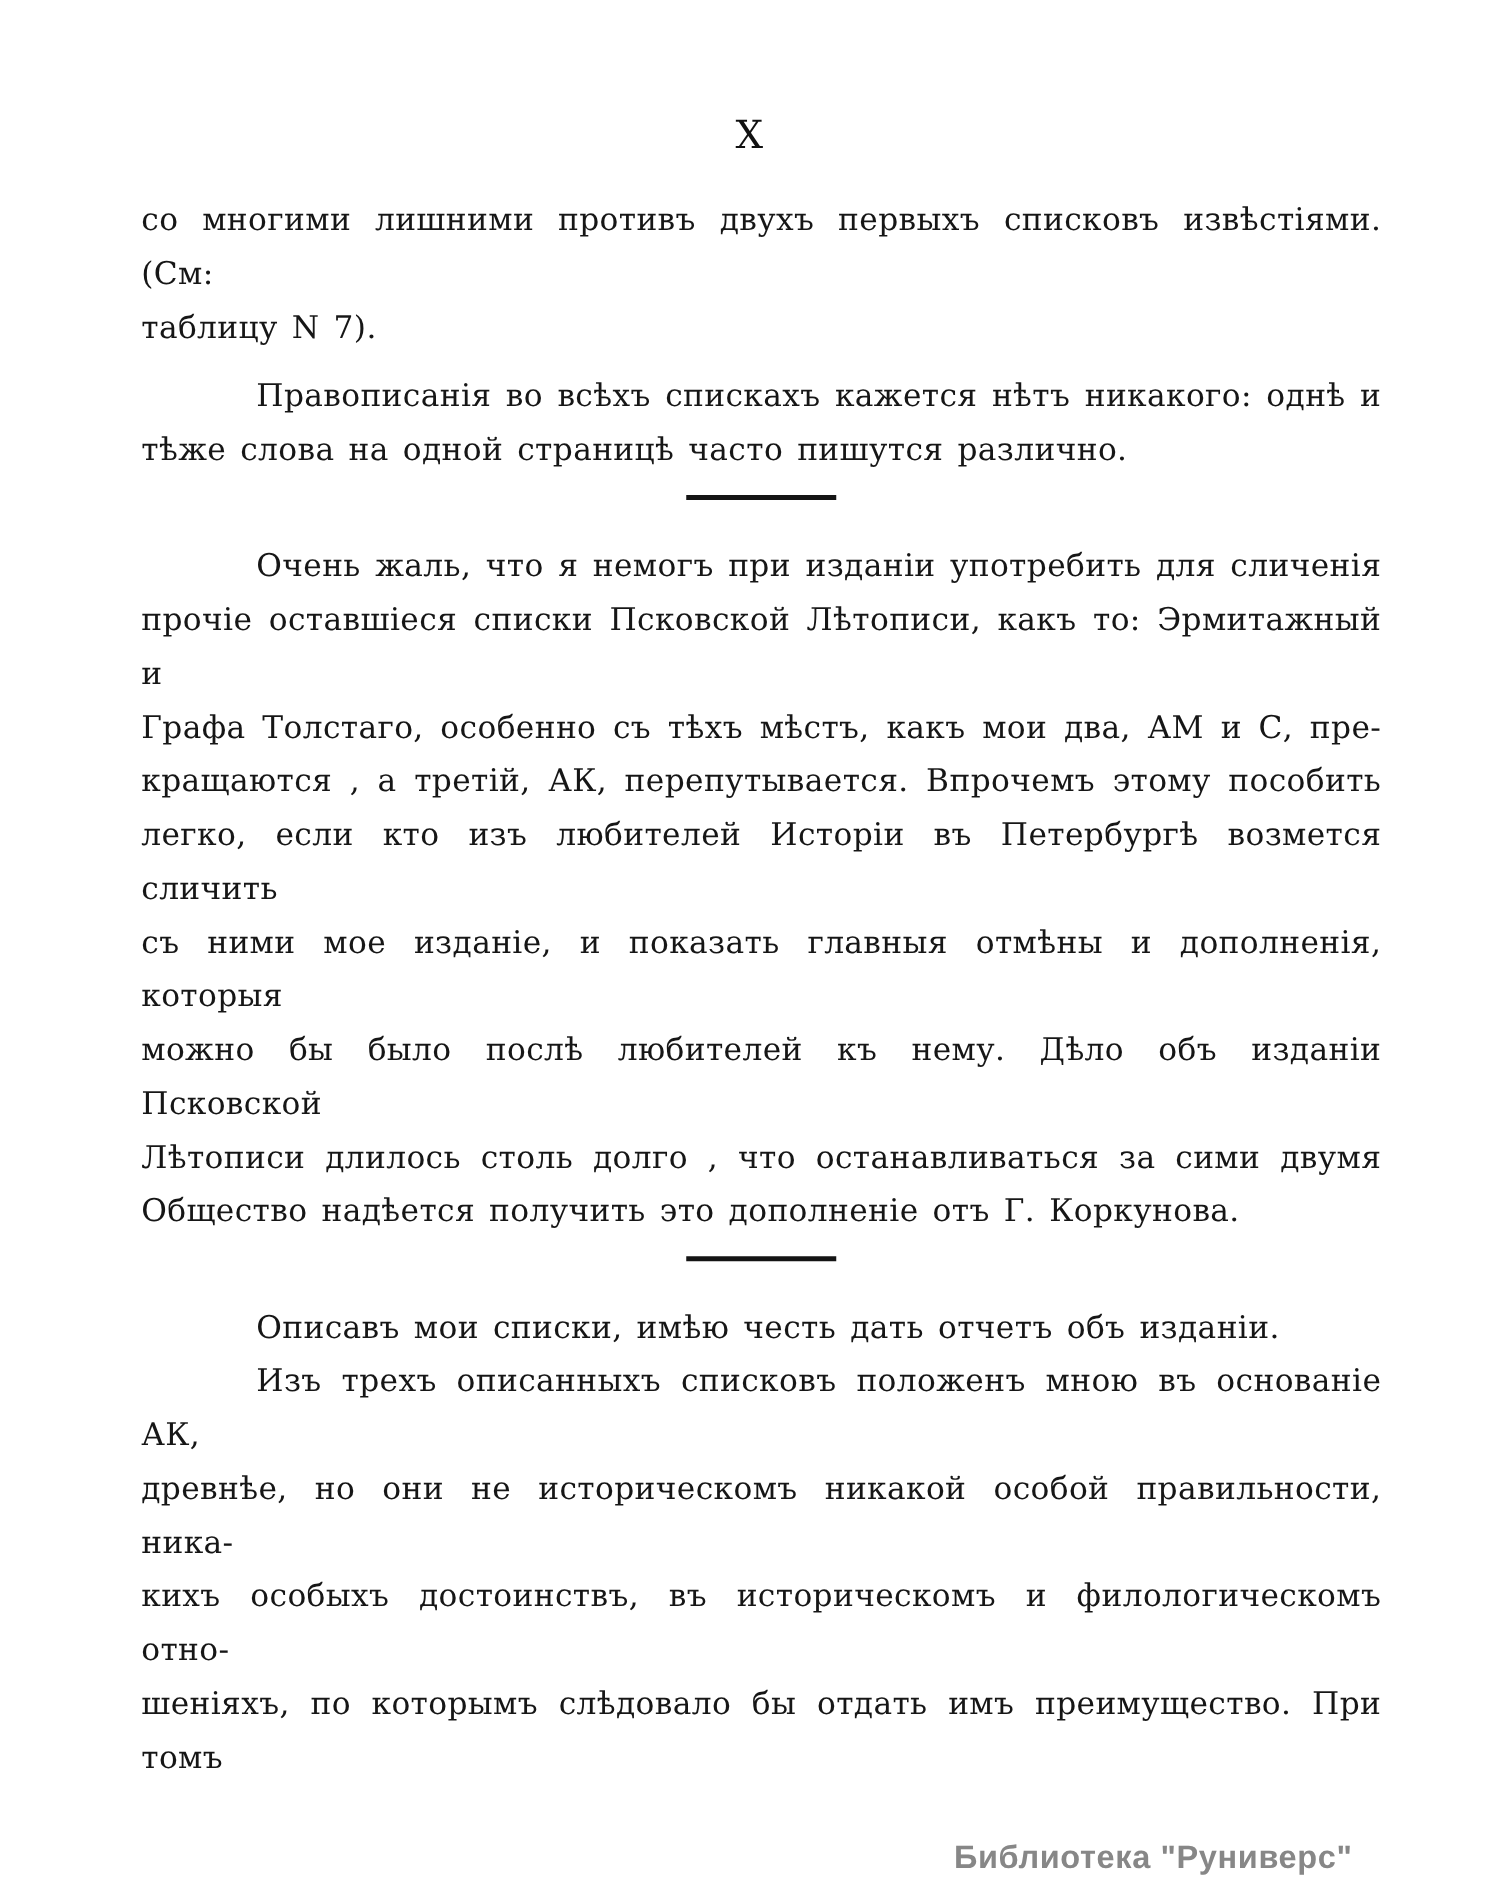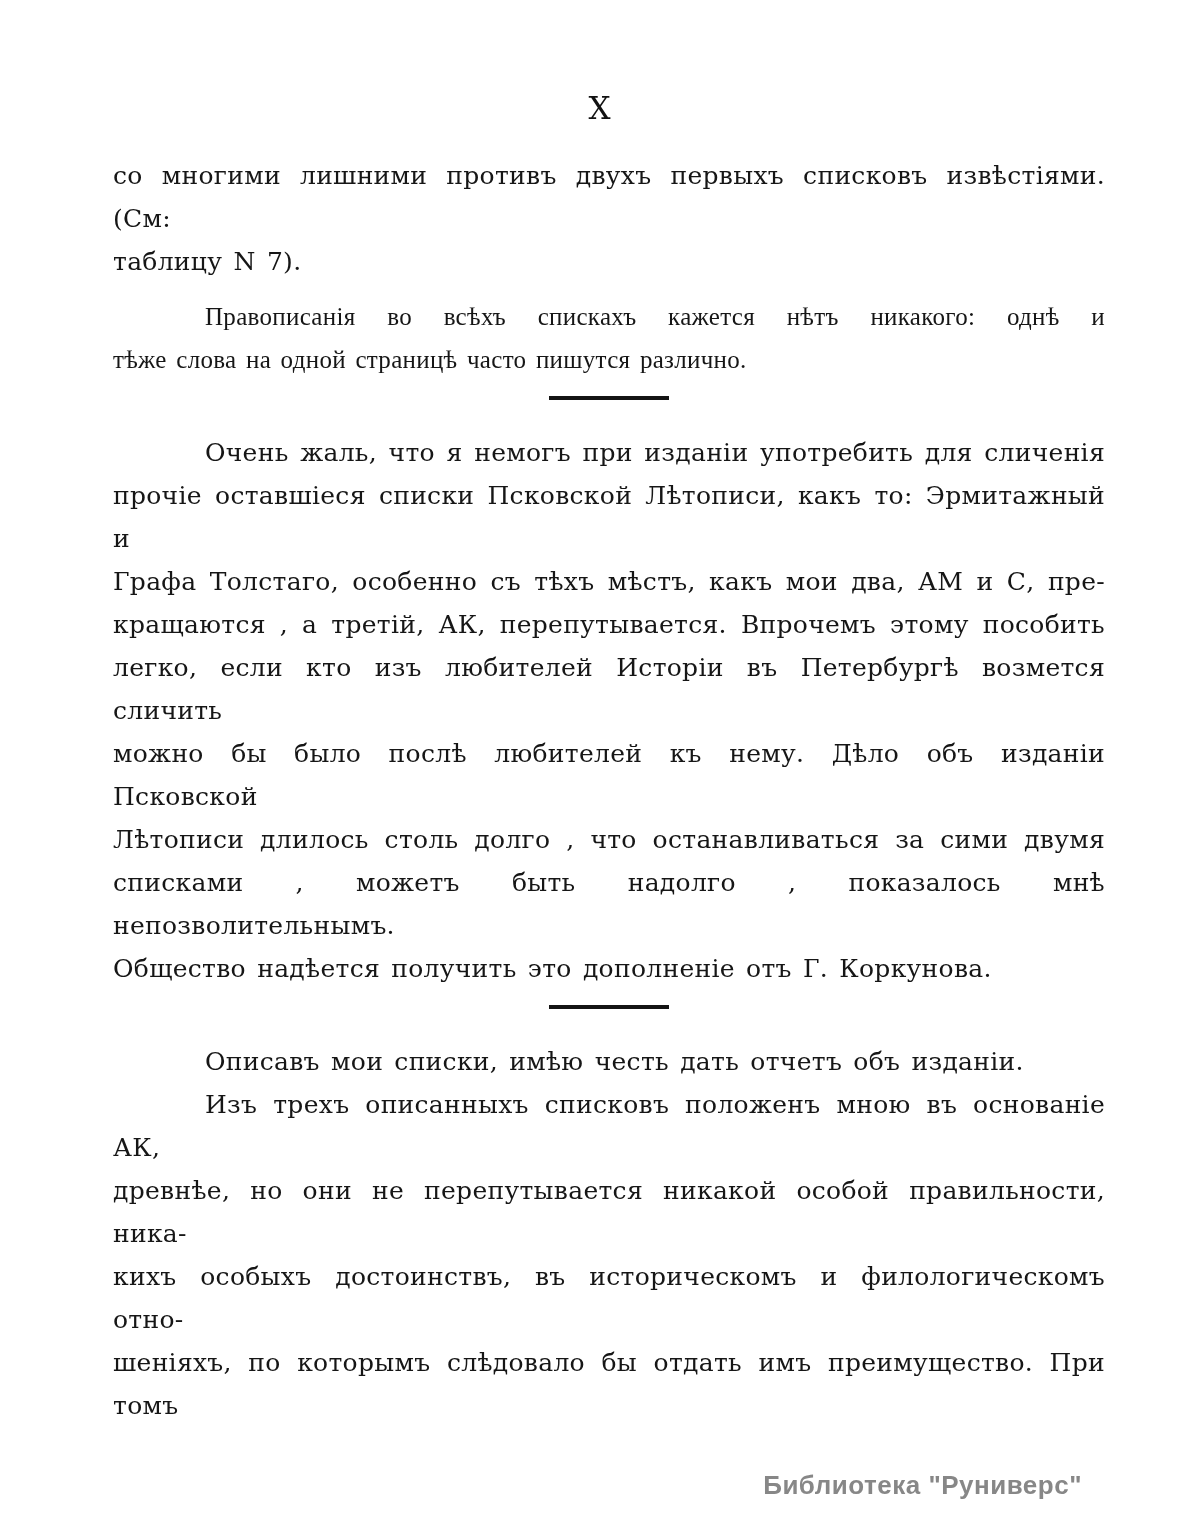--- a/index.html
+++ b/index.html
@@ -47,21 +47,21 @@
   .line.indent {
     text-indent: 92px;
   }
   .divider {
     width: 120px;
     height: 4px;
     background: #141414;
     margin: 15px auto 31px auto;
   }
   
-  [data-name="para-orthography-note"] { margin-top: 12px; font-family: Liberation Serif, serif; }
+  [data-name="para-orthography-note"] { margin-top: 12px; }
   [data-name="para-basis-ak"]        { margin-top: 0; }
   .watermark {
     position: absolute;
     right: 118px;
     top: 1470px;
     font-family: "Liberation Sans", "DejaVu Sans", sans-serif;
     font-weight: bold;
     font-size: 26px;
     letter-spacing: 0.5px;
   }
@@ -81,31 +81,31 @@
         <div class="line indent" data-name="text-line">Правописанія во всѣхъ спискахъ кажется нѣтъ никакого: однѣ и</div>
         <div class="line last" data-name="text-line">тѣже слова на одной страницѣ часто пишутся различно.</div>
       </div>
       <div class="divider" data-name="divider-1"></div>
       <div class="paragraph" data-name="para-regret">
         <div class="line indent" data-name="text-line">Очень жаль, что я немогъ при изданіи употребить для сличенія</div>
         <div class="line" data-name="text-line">прочіе оставшіеся списки Псковской Лѣтописи, какъ то: Эрмитажный и</div>
         <div class="line" data-name="text-line">Графа Толстаго, особенно съ тѣхъ мѣстъ, какъ мои два, АМ и С, пре-</div>
         <div class="line" data-name="text-line">кращаются , а третій, АК, перепутывается. Впрочемъ этому пособить</div>
         <div class="line" data-name="text-line">легко, если кто изъ любителей Исторіи въ Петербургѣ возмется сличить</div>
+        <div class="line" data-name="text-line">съ ними мое изданіе, и показать главныя отмѣны и дополненія, которыя</div>
         <div class="line" data-name="text-line">можно бы было послѣ любителей къ нему. Дѣло объ изданіи Псковской</div>
         <div class="line" data-name="text-line">Лѣтописи длилось столь долго , что останавливаться за сими двумя</div>
-        <div class="line" data-name="text-line">списками , можетъ быть надолго , показалось мнѣ непозволительнымъ.</div>
         <div class="line last" data-name="text-line">Общество надѣется получить это дополненіе отъ Г. Коркунова.</div>
       </div>
       <div class="divider" data-name="divider-2"></div>
       <div class="paragraph" data-name="para-report-intro">
         <div class="line last indent" data-name="text-line">Описавъ мои списки, имѣю честь дать отчетъ объ изданіи.</div>
       </div>
       <div class="paragraph" data-name="para-basis-ak">
         <div class="line indent" data-name="text-line">Изъ трехъ описанныхъ списковъ положенъ мною въ основаніе АК,</div>
-        <div class="line" data-name="text-line">древнѣе, но они не перепутывается никакой особой правильности, ника-</div>
+        <div class="line" data-name="text-line">древнѣе, но они не историческомъ никакой особой правильности, ника-</div>
         <div class="line" data-name="text-line">кихъ особыхъ достоинствъ, въ историческомъ и филологическомъ отно-</div>
         <div class="line" data-name="text-line">шеніяхъ, по которымъ слѣдовало бы отдать имъ преимущество. При томъ</div>
       </div>
     </div>
 
   <div class="watermark" data-name="library-watermark" style="color: rgb(135, 135, 135);">Библиотека "Руниверс"</div>
 </div>
 
 </body></html>

